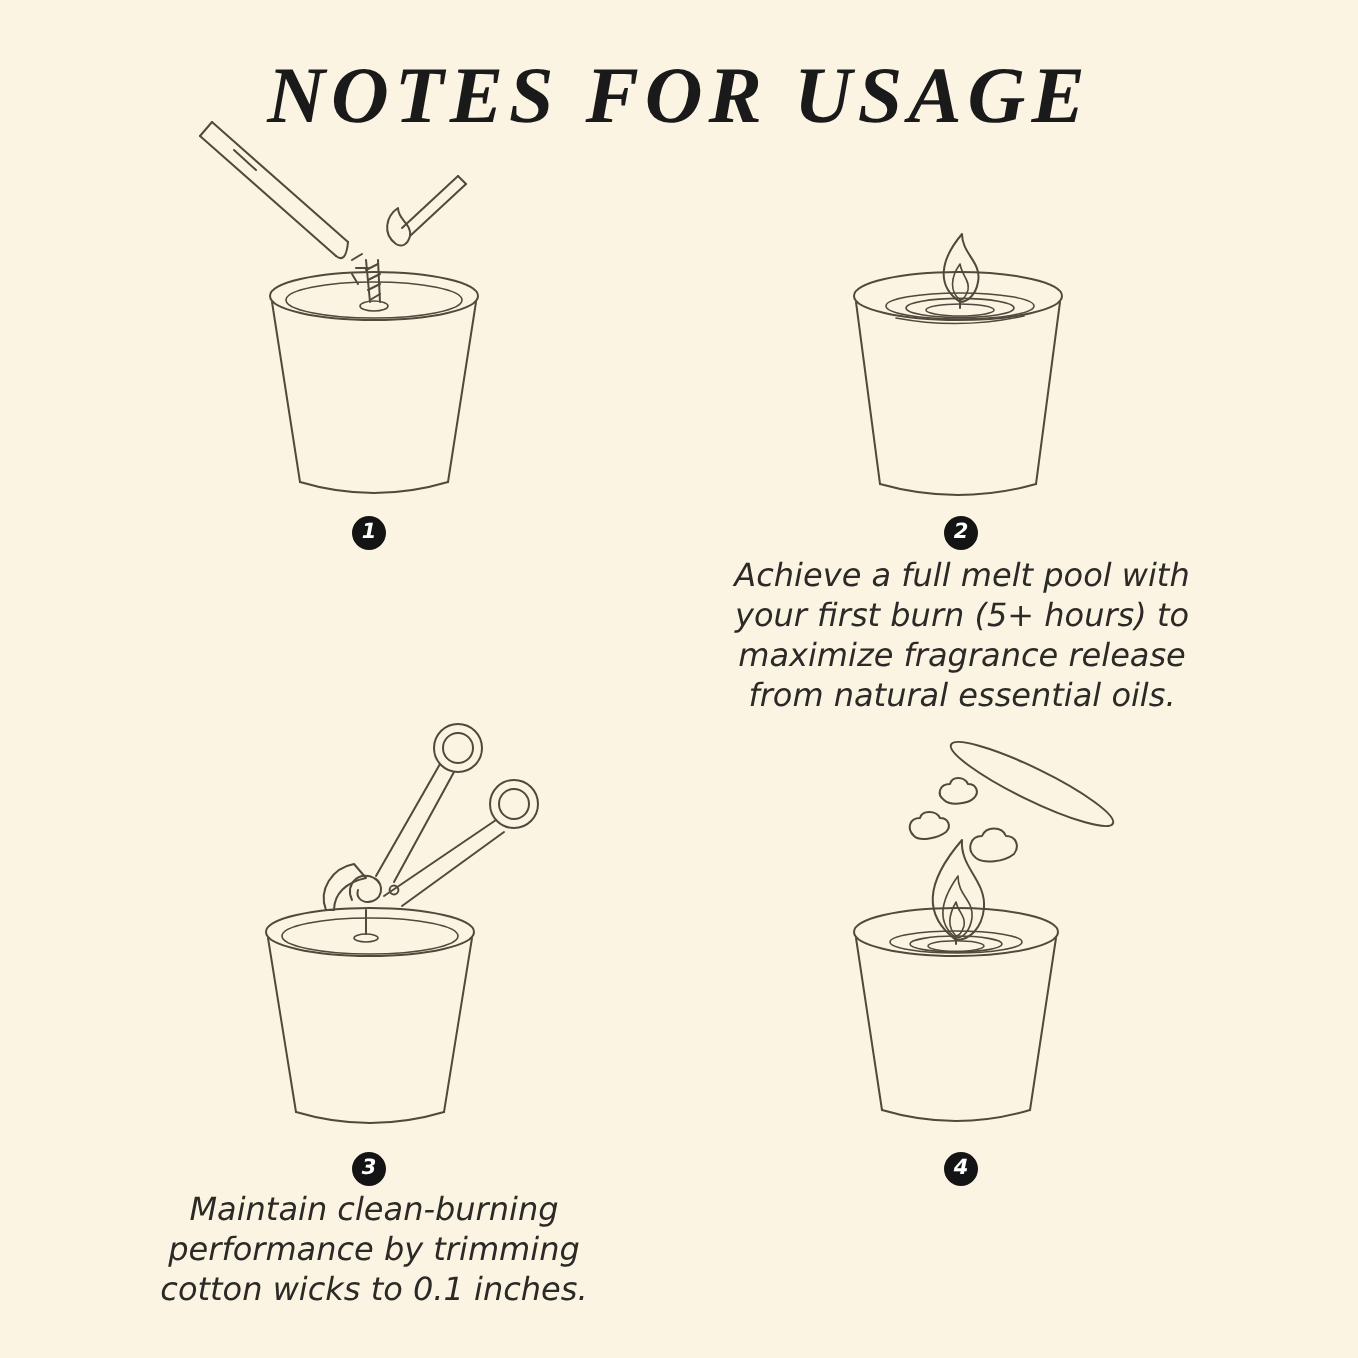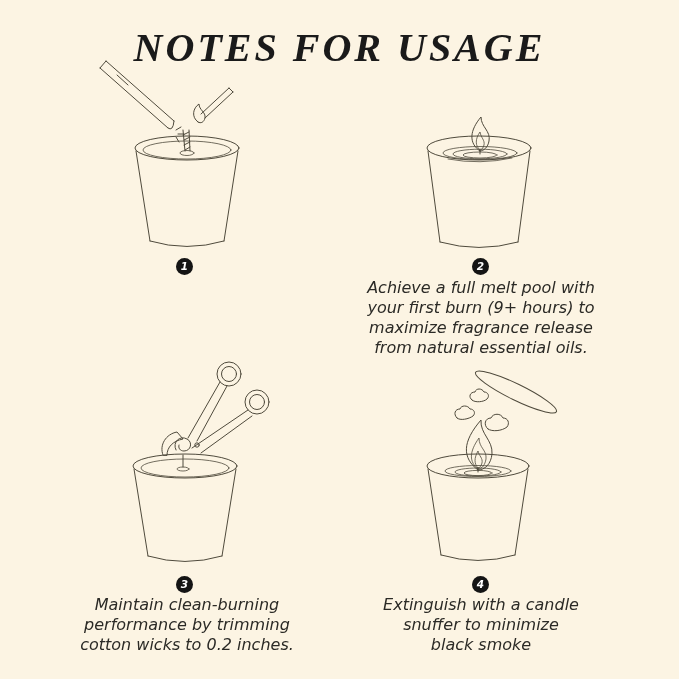--- a/index.html
+++ b/index.html
@@ -164,23 +164,20 @@
       <ellipse cx="88" cy="117" rx="14" ry="2.6" class="thin"></ellipse>
     </g>
   </svg>
 
   <div class="badge" style="left:176px;top:258px">1</div>
   <div class="badge" style="left:472px;top:258px">2</div>
   <div class="badge" style="left:176px;top:576px">3</div>
   <div class="badge" style="left:472px;top:576px">4</div>
 
   <div class="caption" style="left:321px;top:278px">Achieve a full melt pool with
-your first burn (9+ hours) to
+your first burn (5+ hours) to
 maximize fragrance release
 from natural essential oils.</div>
   <div class="caption" style="left:27px;top:595px">Maintain clean-burning
 performance by trimming
-cotton wicks to 0.2 inches.</div>
-  <div class="caption" style="left:321px;top:595px">Extinguish with a candle
-snuffer to minimize
-black smoke</div>
+cotton wicks to 0.1 inches.</div>
 
 </div>
 
 </body></html>

